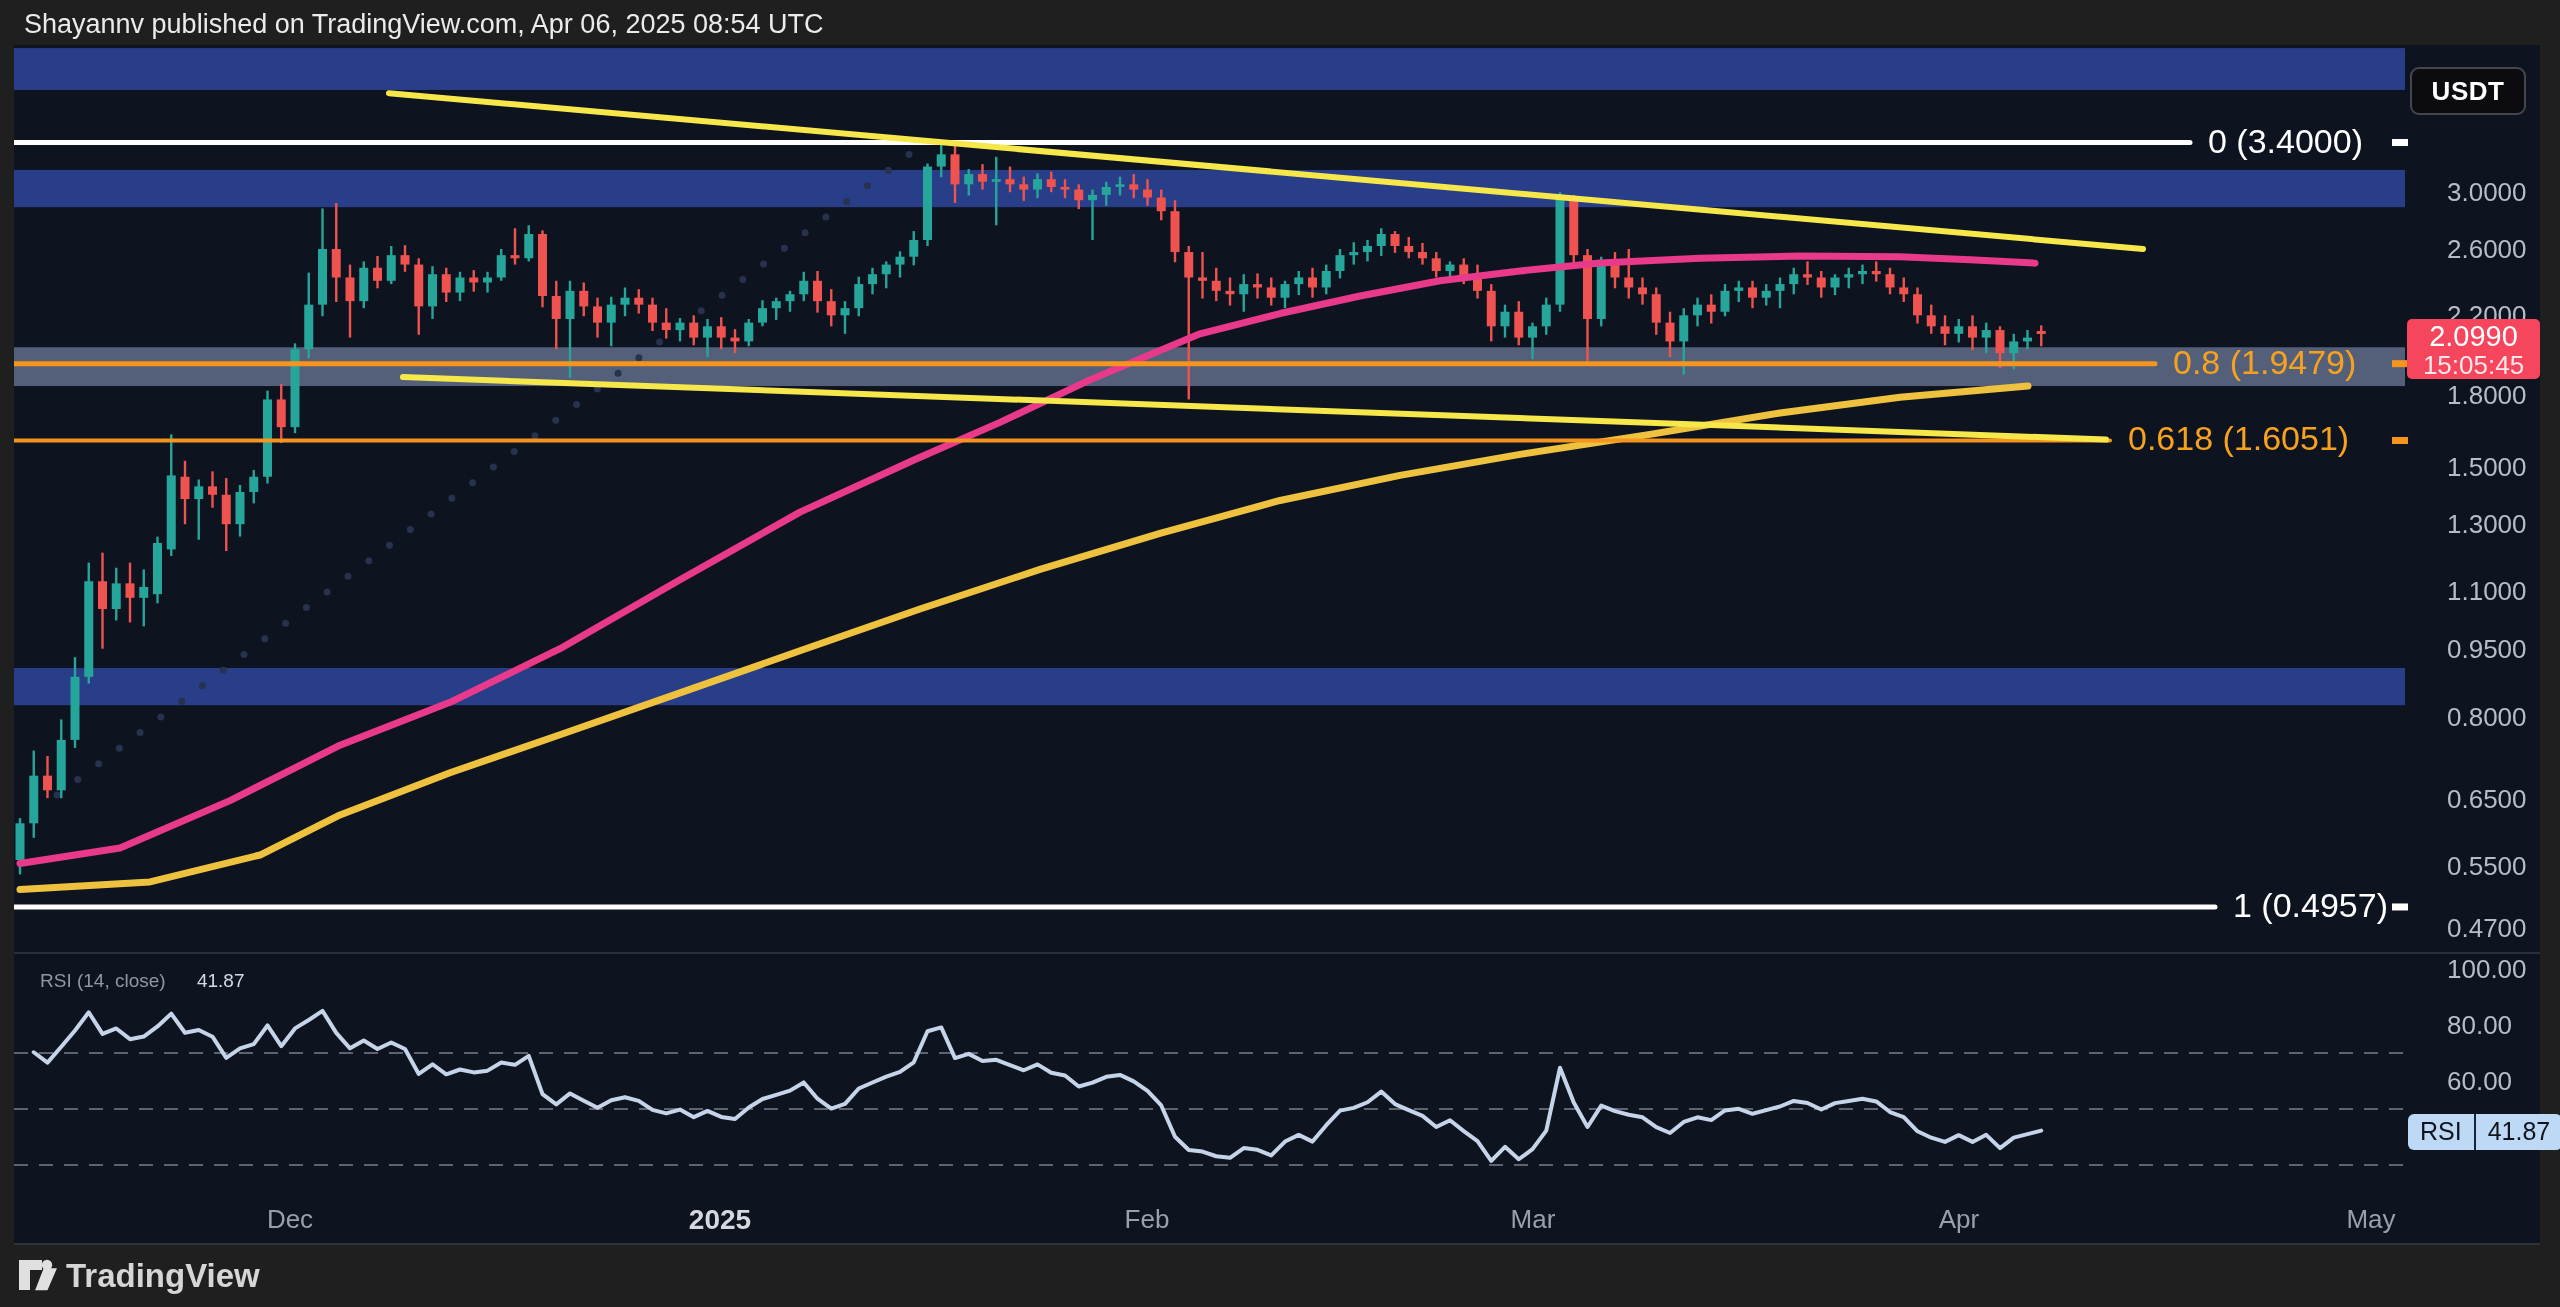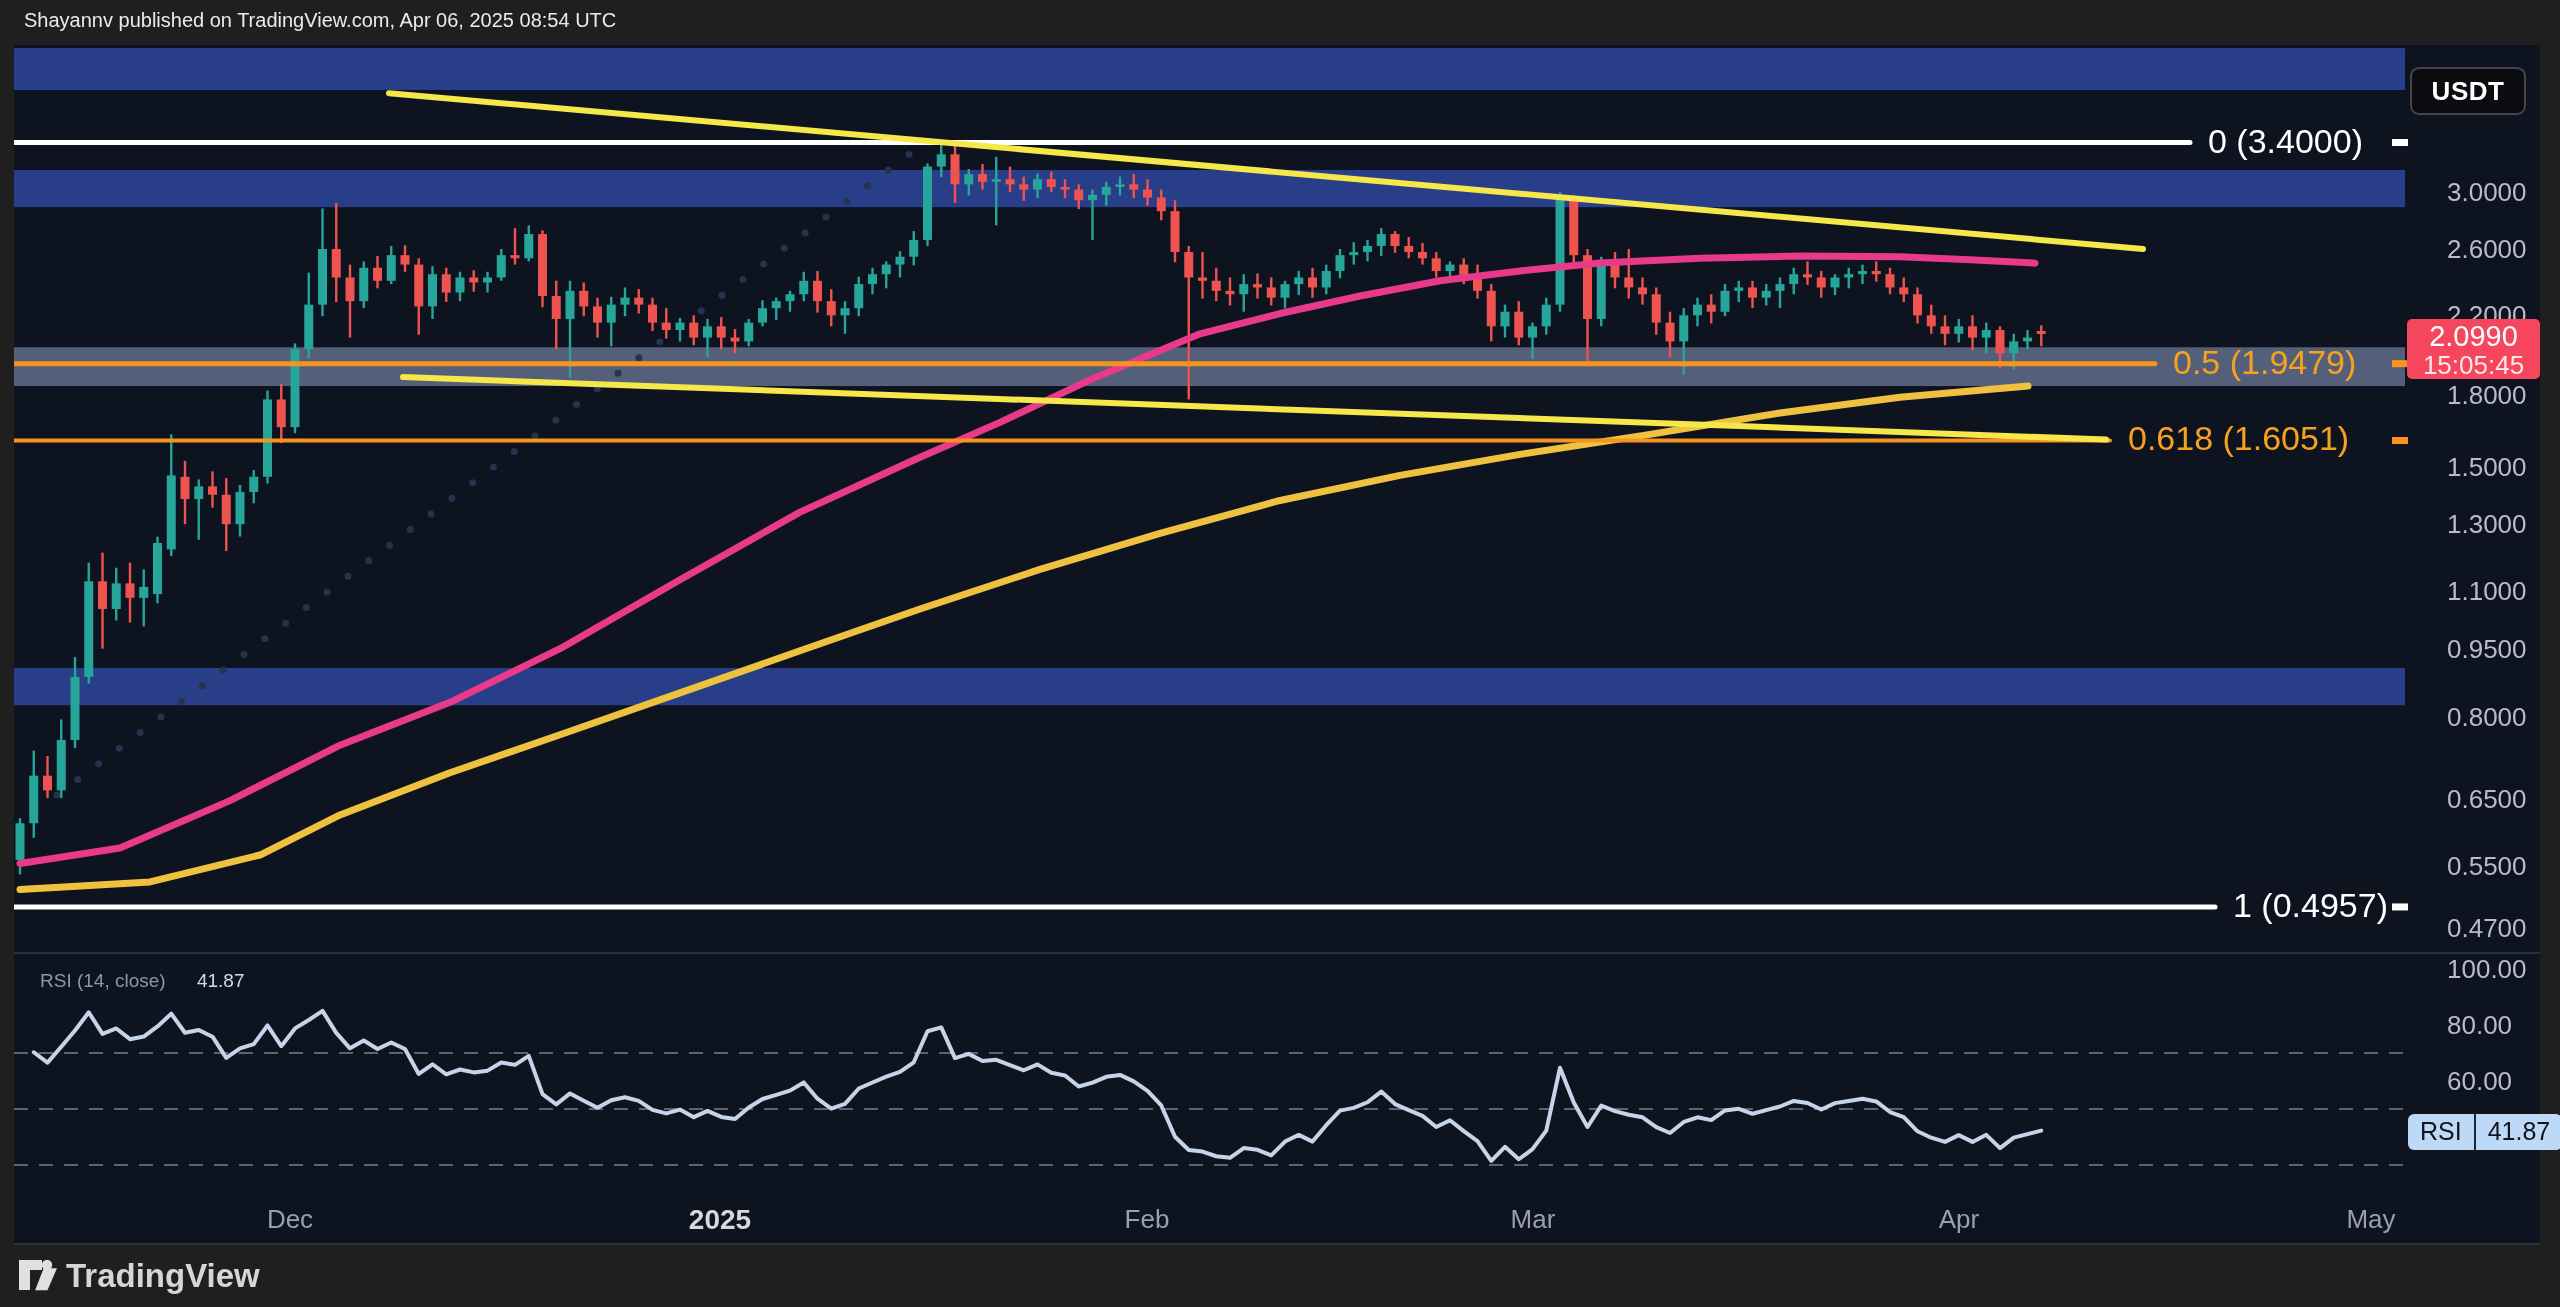--- a/index.html
+++ b/index.html
@@ -1,19 +1,19 @@
 <!DOCTYPE html>
 <html><head>
 <meta charset="utf-8">
 <style>
   html,body{margin:0;padding:0;background:#141414;}
   #screen{position:relative;width:2560px;height:1307px;background:#1f1f1f;overflow:hidden;
           font-family:"Liberation Sans",sans-serif;}
   .topbar{position:absolute;left:0;top:0;width:2560px;height:45px;background:#1f1f1f;}
-  .topbar span{position:absolute;left:24px;top:9px;font-size:20px;color:#ebebeb;white-space:nowrap;}
+  .topbar span{position:absolute;left:24px;top:9px;font-size:27px;color:#ebebeb;white-space:nowrap;}
   #chartbox{position:absolute;left:14px;top:45px;width:2526px;height:1198px;background:#0e1320;
             border-bottom:2px solid #2e323b;}
   #plot{position:absolute;left:0;top:0;}
   .legend{position:absolute;left:26px;top:10px;font-size:27px;color:#e3e5ea;white-space:nowrap;z-index:6;}
   .legend .v1{margin-left:22px;color:#e8398b;}
   .legend .v2{margin-left:14px;color:#eec23f;}
   .usdt{position:absolute;left:2396px;top:22px;width:112px;height:44px;background:#0b0b10;
         border:2px solid #45464d;border-radius:9px;color:#fff;font-size:26px;font-weight:700;
         display:flex;align-items:center;justify-content:center;letter-spacing:.5px;z-index:8;cursor:pointer;}
   .tick{position:absolute;left:2433px;font-size:26px;color:#b7bcc8;white-space:nowrap;z-index:4;}
@@ -684,21 +684,21 @@
     <div id="time-axis">
         <div class="month" style="left: 276px;">Dec</div>
         <div class="month bold" style="left: 706px;">2025</div>
         <div class="month" style="left: 1133px;">Feb</div>
         <div class="month" style="left: 1519px;">Mar</div>
         <div class="month" style="left: 1945px;">Apr</div>
         <div class="month" style="left: 2357px;">May</div>
       </div>
     <div id="fib-labels">
         <div class="fiblabel" style="left: 2194px; top: 76.5125px; color: rgb(255, 255, 255);">0 (3.4000)</div>
-        <div class="fiblabel" style="left: 2159px; top: 297.651px; color: rgb(247, 162, 31);">0.5 (1.9479)</div>
+        <div class="fiblabel" style="left: 2159px; top: 297.651px; color: rgb(247, 162, 31);">0.8 (1.9479)</div>
         <div class="fiblabel" style="left: 2114px; top: 374.496px; color: rgb(247, 162, 31);">0.618 (1.6051)</div>
         <div class="fiblabel" style="left: 2219px; top: 840.96px; color: rgb(255, 255, 255);">1 (0.4957)</div>
       </div>
 
     <div class="pricebadge" id="pricebadge" style="top: 273.991px;">
       <span class="pv">2.0990</span>
       <span class="pt">15:05:45</span>
     </div>
 
     <div class="rsilegend">

